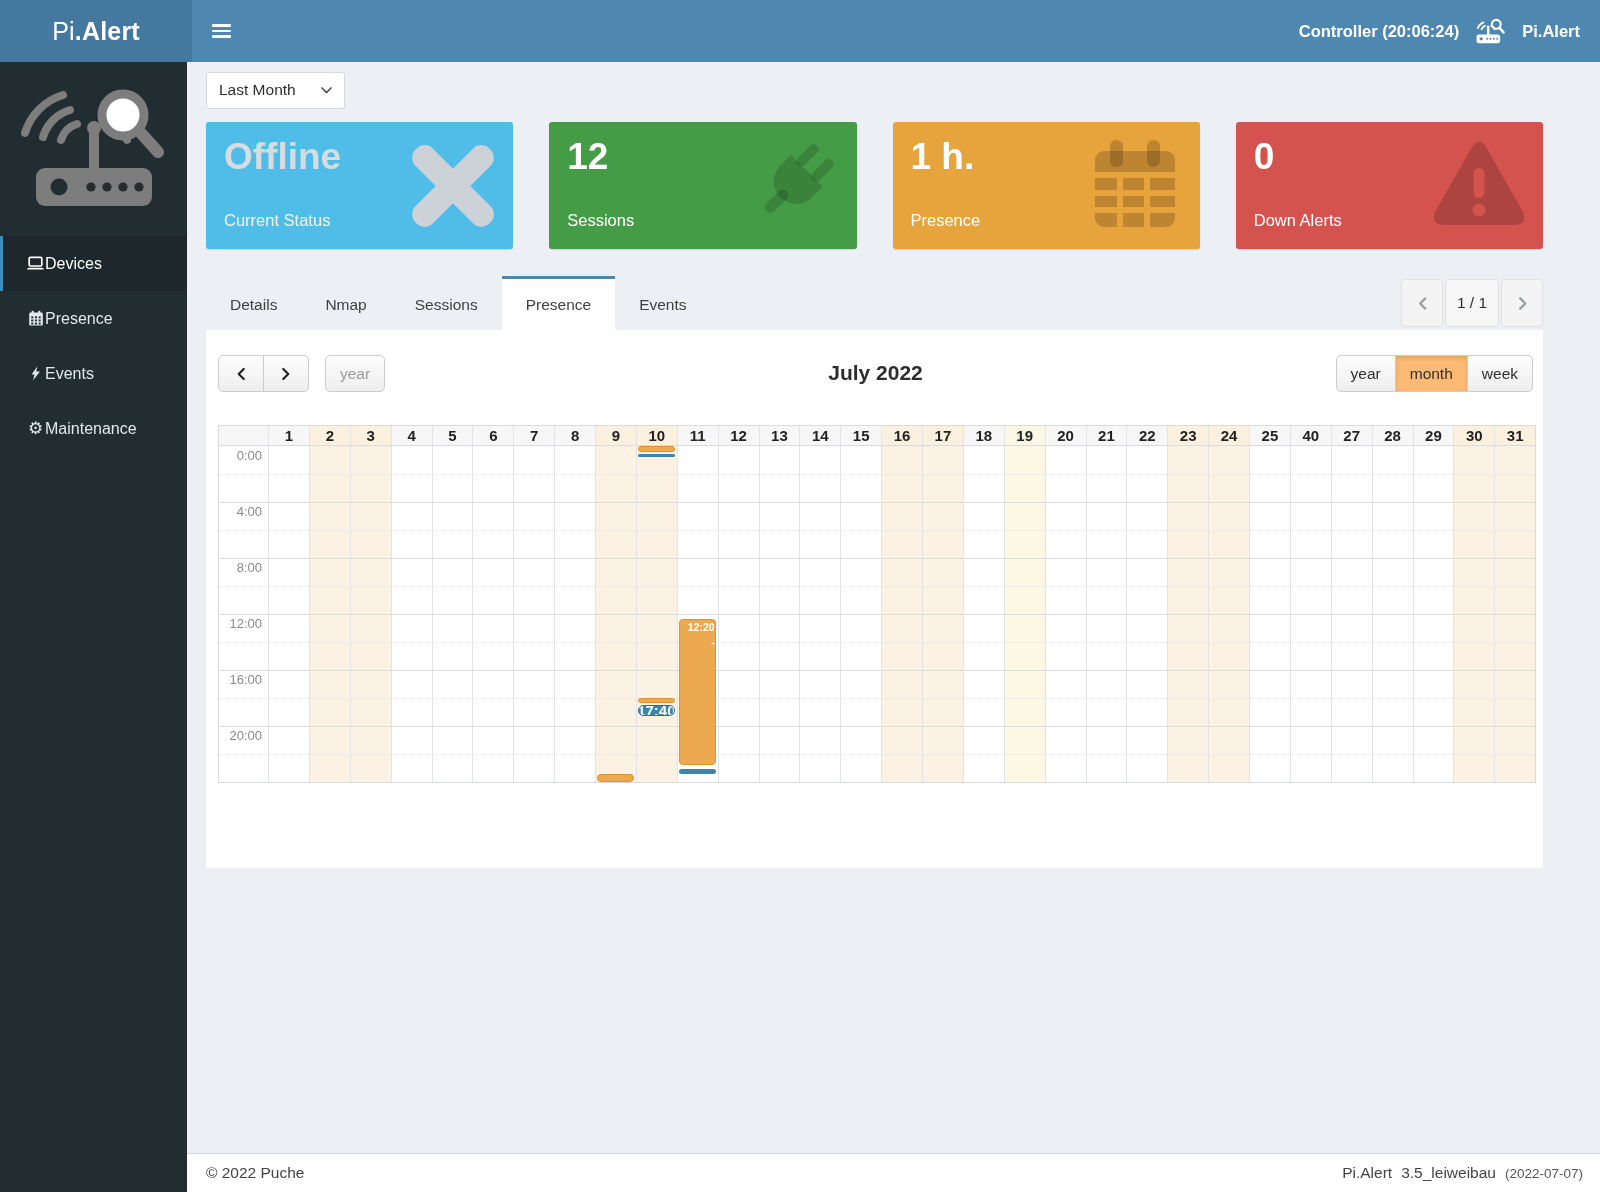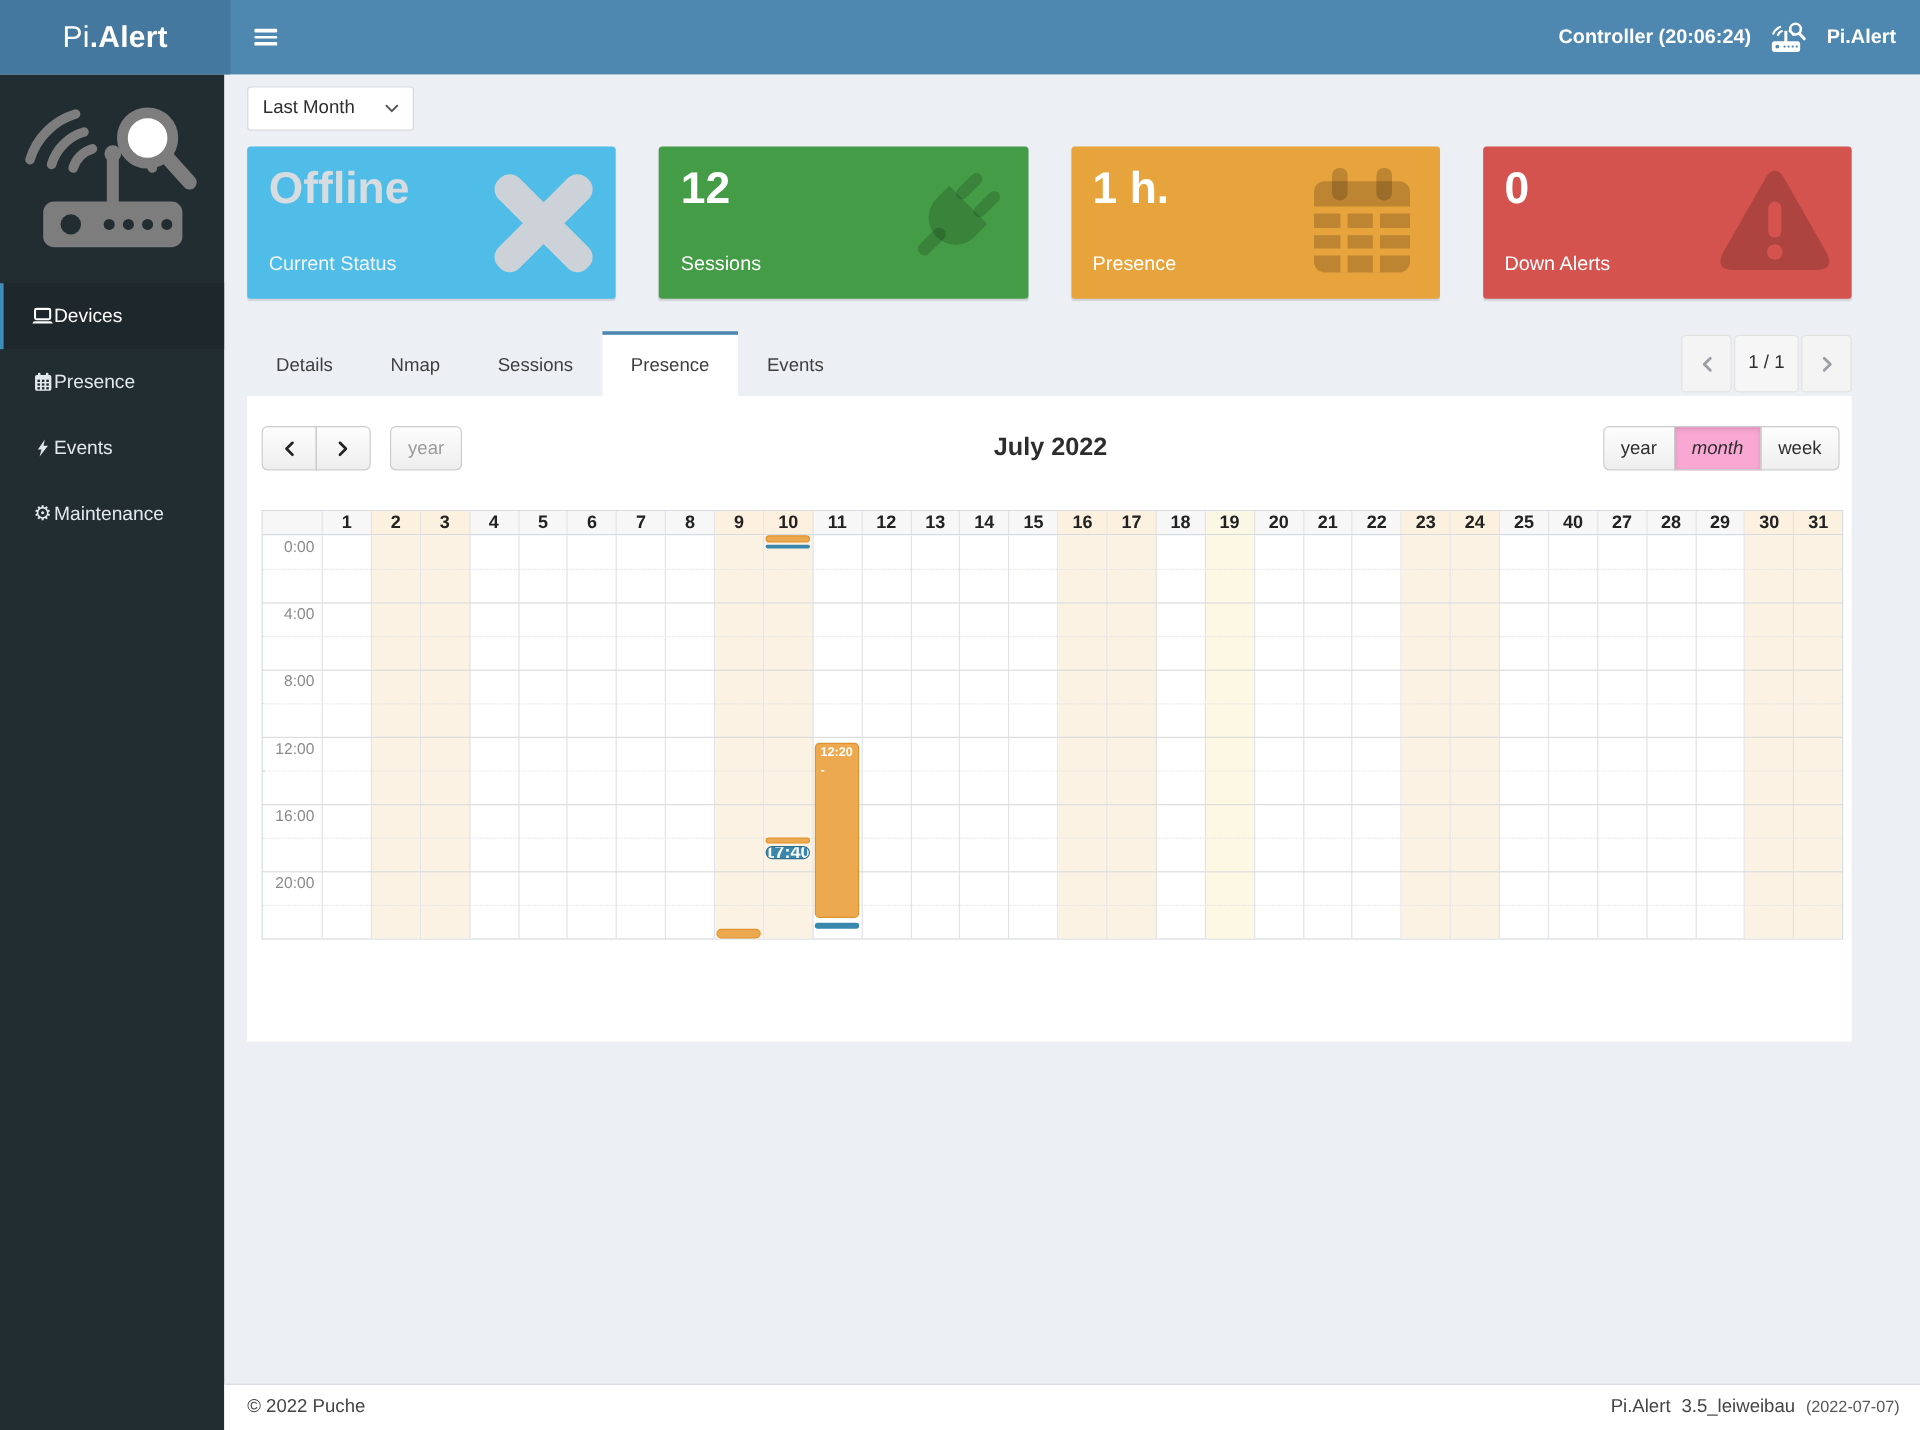--- a/index.html
+++ b/index.html
@@ -54,32 +54,32 @@
 
   
   .panel { background:#fff; height:538px; padding-top:25px; }
   .cal-toolbar { position:relative; height:37px; margin:0 10px 33px 12px; display:flex; align-items:center; }
   .fcbtn { height:37px; border:1px solid #cccccc; background:linear-gradient(#fdfdfd,#eeeeee); color:#2e2e2e; font-size:15.5px; display:flex; align-items:center; justify-content:center; cursor:pointer; padding:0 14px; font-family:inherit; }
   .btn-group { display:flex; }
   .btn-group .fcbtn + .fcbtn { margin-left:-1px; }
   .btn-group .fcbtn:first-child { border-radius:5px 0 0 5px; }
   .btn-group .fcbtn:last-child { border-radius:0 5px 5px 0; }
   .fcbtn.single { border-radius:5px; margin-left:16px; color:#9b9b9b; }
-  .fcbtn.on { background:#f9a8d4; box-shadow:inset 0 2px 4px rgba(0,0,0,.12);font-style:italic; }
+  .fcbtn.on { background:#fdba74; box-shadow:inset 0 2px 4px rgba(0,0,0,.12); }
   .cal-title { position:absolute; left:50%; top:50%; transform:translate(-50%,-54%); font-size:21px; font-weight:600; color:#2d2d2d; }
   .views { margin-left:auto; }
 
   .cal { margin:0 7px 0 12px; border:1px solid #d8dbe0; }
   .cal-head { display:flex; background:#f7f7f7; border-bottom:1px solid #d8dbe0; }
   .cal-gutter-head { width:50px; border-right:1px solid #e4e4e4; }
   .cal-daycell { flex:1; text-align:center; padding:1px 0; font-size:15px; font-weight:bold; color:#222; border-right:1px solid #e4e4e4; }
   .cal-daycell:last-child { border-right:none; }
   .cal-daycell.wkend { background:#fcf0df; }
   .cal-daycell.today { background:#faf8e5; }
-  .cal-body { position:relative; display:flex; }
+  .cal-body { position:relative; display:flex;text-align:right; }
   .cal-gutter { position:relative; width:50px; border-right:1px solid #e0e3e8; }
   .cal-time { position:absolute; right:6px; font-size:13px; color:#8a8a8a; }
   .cal-cols { flex:1; display:flex; }
   .cal-col { flex:1; position:relative; border-right:1px solid #e0e3e8; }
   .cal-col:last-child { border-right:none; }
   .cal-col.wkend { background:#fcf2e3; }
   .cal-col.todaycol { background:#fcf8e3; }
   .cal-line { position:absolute; left:0; right:0; height:0; z-index:1; pointer-events:none; }
   .cal-line.major { border-top:1px solid #dddddd; }
   .cal-line.minor { border-top:1px dotted #e3e3e3; }

